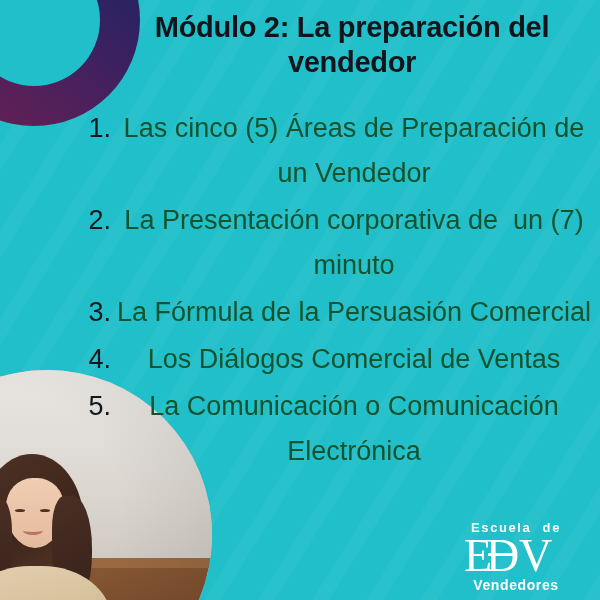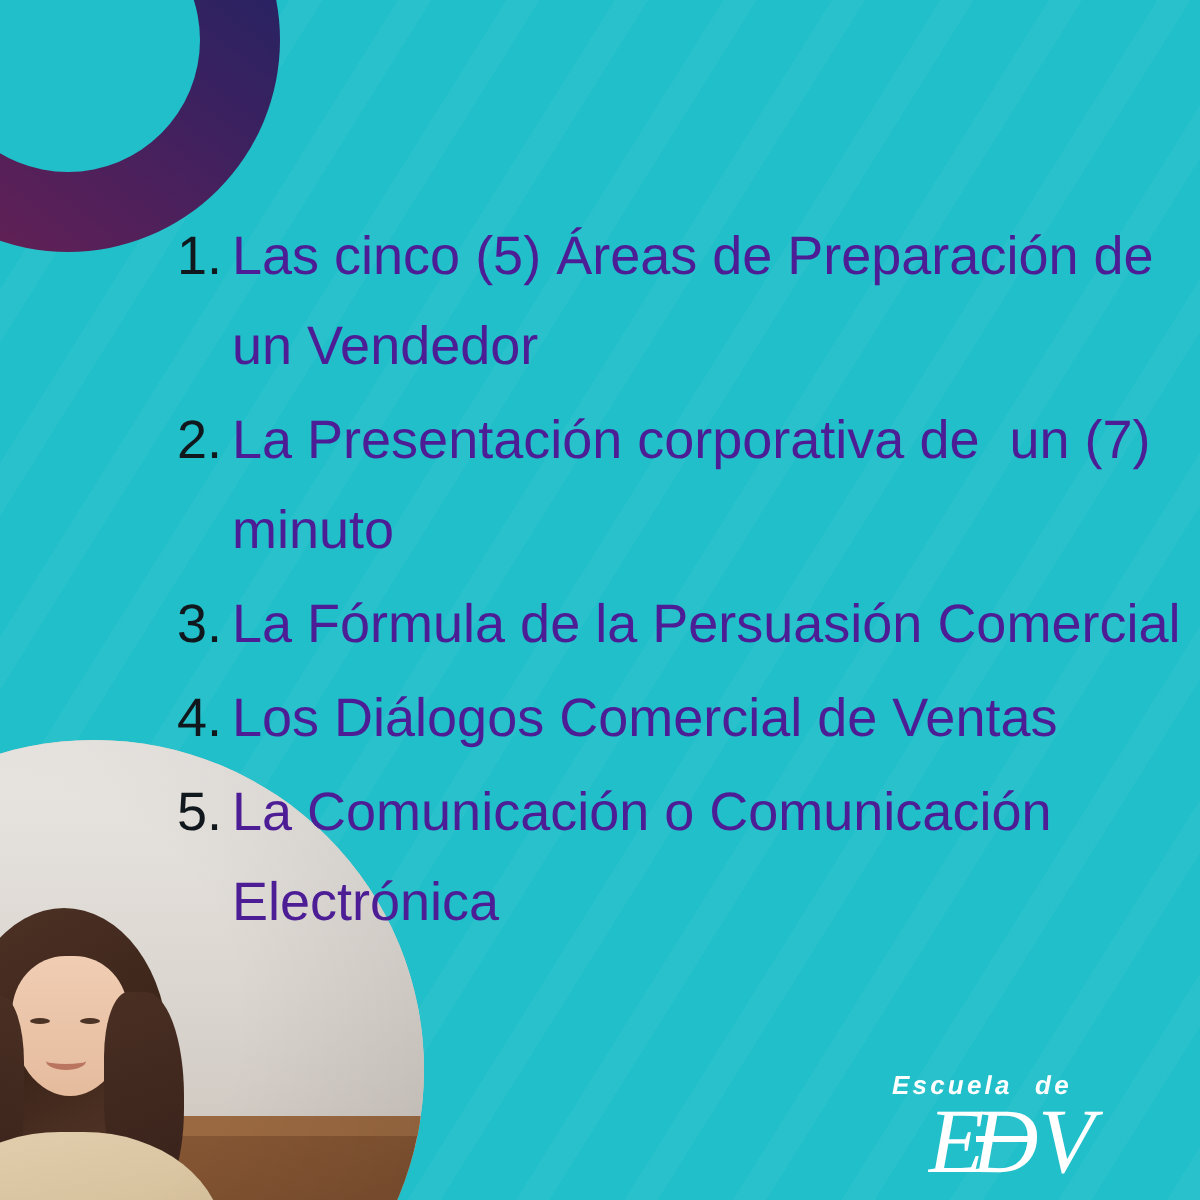--- a/index.html
+++ b/index.html
@@ -163,33 +163,34 @@
     padding-right:5px;
     font-size:27px;
     line-height:45px;
     color:#10181d;
     font-family:"Liberation Sans", sans-serif;
   }
   .li-text {
     flex:1 1 auto;
     font-size:27px;
     line-height:45px;
-    color:#4c1d95;
+    color:#14532d;
     font-family:"Liberation Sans", sans-serif;
     white-space:pre-wrap;
+    text-align:center;
   }
 
   
   #logo {
     position:absolute;
     right:14px; bottom:8px;
     width:140px;
     z-index:6;
+    text-align:center;
     color:#ffffff;
-    font-style:italic;
   }
   #logo-top {
     font-size:13px;
     font-weight:bold;
     letter-spacing:1.6px;
     word-spacing:6px;
     line-height:1;
     margin-bottom:1px;
   }
   #logo-mark {
@@ -226,20 +227,21 @@
       <div class="ph-eye-r"></div>
       <div class="ph-smile"></div>
       <div class="ph-hair-l"></div>
       <div class="ph-hair-r"></div>
       <div class="ph-body"></div>
 
       <div class="ph-shade"></div>
     </div>
   </div>
 
+  <div id="title">Módulo 2: La preparación del vendedor</div>
 
   <div id="list">
     <div class="li">
       <span class="li-num">1.</span>
       <span class="li-text">Las cinco (5) Áreas de Preparación de un Vendedor</span>
     </div>
     <div class="li">
       <span class="li-num">2.</span>
       <span class="li-text">La Presentación corporativa de  un (7) minuto</span>
     </div>
@@ -262,15 +264,16 @@
     <div id="logo-mark">
       <svg width="104" height="42" viewBox="0 0 104 42" aria-hidden="true">
         <g fill="#ffffff" font-family="'Liberation Serif', serif" font-size="46" font-weight="normal">
           <text x="0" y="36">E</text>
           <text x="22" y="36">D</text>
           <text x="55" y="36">V</text>
         </g>
         <rect x="24" y="18" width="26" height="3" fill="#ffffff"></rect>
       </svg>
     </div>
+    <div id="logo-bottom">Vendedores</div>
   </div>
 
 </div>
 
 </body></html>

